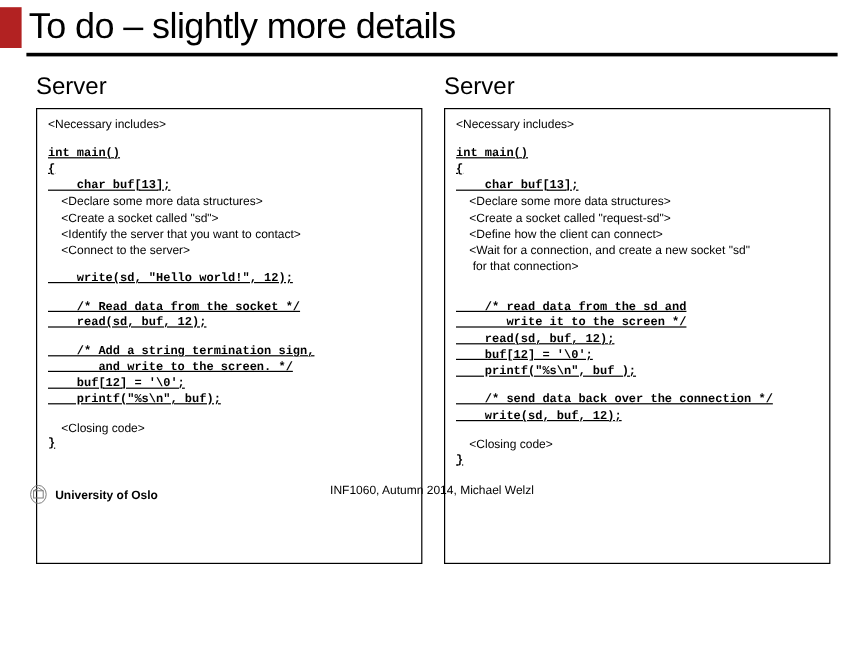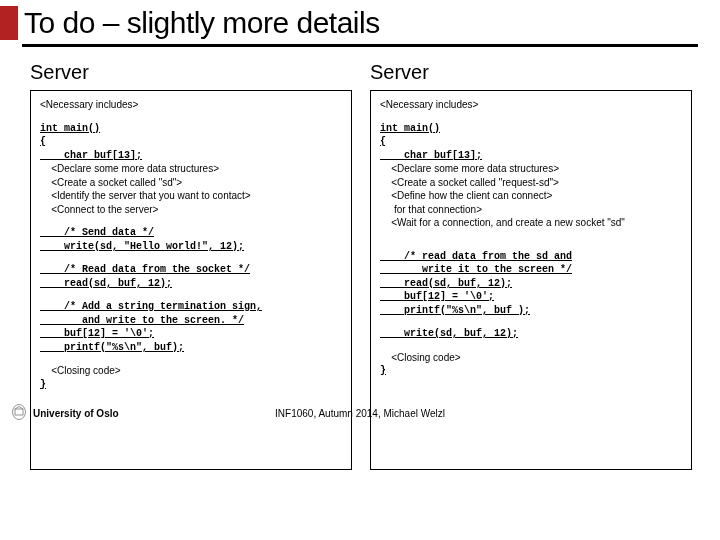--- a/index.html
+++ b/index.html
@@ -9,21 +9,21 @@
   .title-block { width: 18px; height: 34px; background: #b22222; margin-left: 0; flex-shrink: 0; }
   .title-text { font-size: 30px; font-weight: 400; color: #000; margin-left: 6px; letter-spacing: -0.5px; }
   .title-underline { height: 3px; background: #000; margin: 0 22px 0 22px; }
   .content { display: flex; padding: 14px 28px 0 30px; gap: 18px; }
   .column { flex: 1; }
   .col-header { font-size: 20px; font-weight: 400; color: #000; margin-bottom: 6px; }
   .code-box { border: 1px solid #000; padding: 7px 9px 7px 9px; font-size: 10px; line-height: 1.35; min-height: 380px; }
   .code-box .plain { font-family: Arial, sans-serif; white-space: pre-wrap; }
   .code-box .mono { font-family: "Courier New", monospace; font-weight: bold; white-space: pre; text-decoration: underline; }
   .code-box .gap { height: 10px; }
-  .footer { position: absolute; bottom: 6px; left: 0; width: 100%; display: flex; justify-content: space-between; align-items: center; font-size: 10px; color: #000; padding: 0 11px; }
+  .footer { position: absolute; bottom: 6px; left: 0; width: 100%; display: flex; justify-content: space-between; align-items: flex-start; font-size: 10px; color: #000; padding: 0 24px; }
   .footer-left { display: flex; align-items: center; gap: 6px; }
   .crest { width: 16px; height: 18px; }
   .footer-center { position: absolute; left: 50%; transform: translateX(-50%); white-space: nowrap; }
 </style>
 </head>
 <body>
 
 <div class="slide">
 
   <div class="title-bar">
@@ -40,21 +40,20 @@
         <div class="plain">&lt;Necessary includes&gt;</div>
         <div class="gap"></div>
         <div class="mono">int main()</div>
         <div class="mono">{</div>
         <div class="mono">    char buf[13];</div>
         <div class="plain">    &lt;Declare some more data structures&gt;</div>
         <div class="plain">    &lt;Create a socket called "sd"&gt;</div>
         <div class="plain">    &lt;Identify the server that you want to contact&gt;</div>
         <div class="plain">    &lt;Connect to the server&gt;</div>
         <div class="gap"></div>
-        <div class="mono">    /* Send data */</div>
         <div class="mono">    write(sd, "Hello world!", 12);</div>
         <div class="gap"></div>
         <div class="mono">    /* Read data from the socket */</div>
         <div class="mono">    read(sd, buf, 12);</div>
         <div class="gap"></div>
         <div class="mono">    /* Add a string termination sign,</div>
         <div class="mono">       and write to the screen. */</div>
         <div class="mono">    buf[12] = '\0';</div>
         <div class="mono">    printf("%s\n", buf);</div>
         <div class="gap"></div>
@@ -67,30 +66,31 @@
       <div class="col-header">Server</div>
       <div class="code-box">
         <div class="plain">&lt;Necessary includes&gt;</div>
         <div class="gap"></div>
         <div class="mono">int main()</div>
         <div class="mono">{</div>
         <div class="mono">    char buf[13];</div>
         <div class="plain">    &lt;Declare some more data structures&gt;</div>
         <div class="plain">    &lt;Create a socket called "request-sd"&gt;</div>
         <div class="plain">    &lt;Define how the client can connect&gt;</div>
+        <div class="plain">    &lt;Wait for a connection, and create a new socket "sd"</div>
         <div class="plain">     for that connection&gt;</div>
-        <div class="plain">    &lt;Wait for a connection, and create a new socket "sd"</div>
         <div class="gap"></div>
         <div class="gap"></div>
         <div class="mono">    /* read data from the sd and</div>
         <div class="mono">       write it to the screen */</div>
         <div class="mono">    read(sd, buf, 12);</div>
         <div class="mono">    buf[12] = '\0';</div>
         <div class="mono">    printf("%s\n", buf );</div>
         <div class="gap"></div>
+        <div class="mono">    /* send data back over the connection */</div>
         <div class="mono">    write(sd, buf, 12);</div>
         <div class="gap"></div>
         <div class="plain">    &lt;Closing code&gt;</div>
         <div class="mono">}</div>
       </div>
     </div>
 
   </div>
 
   <div class="footer">

